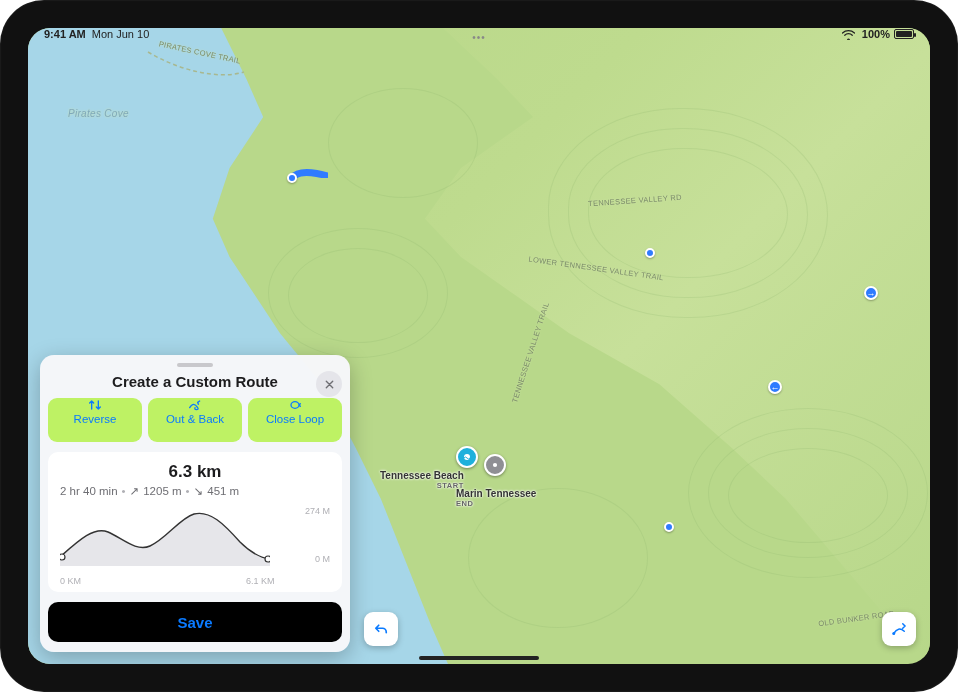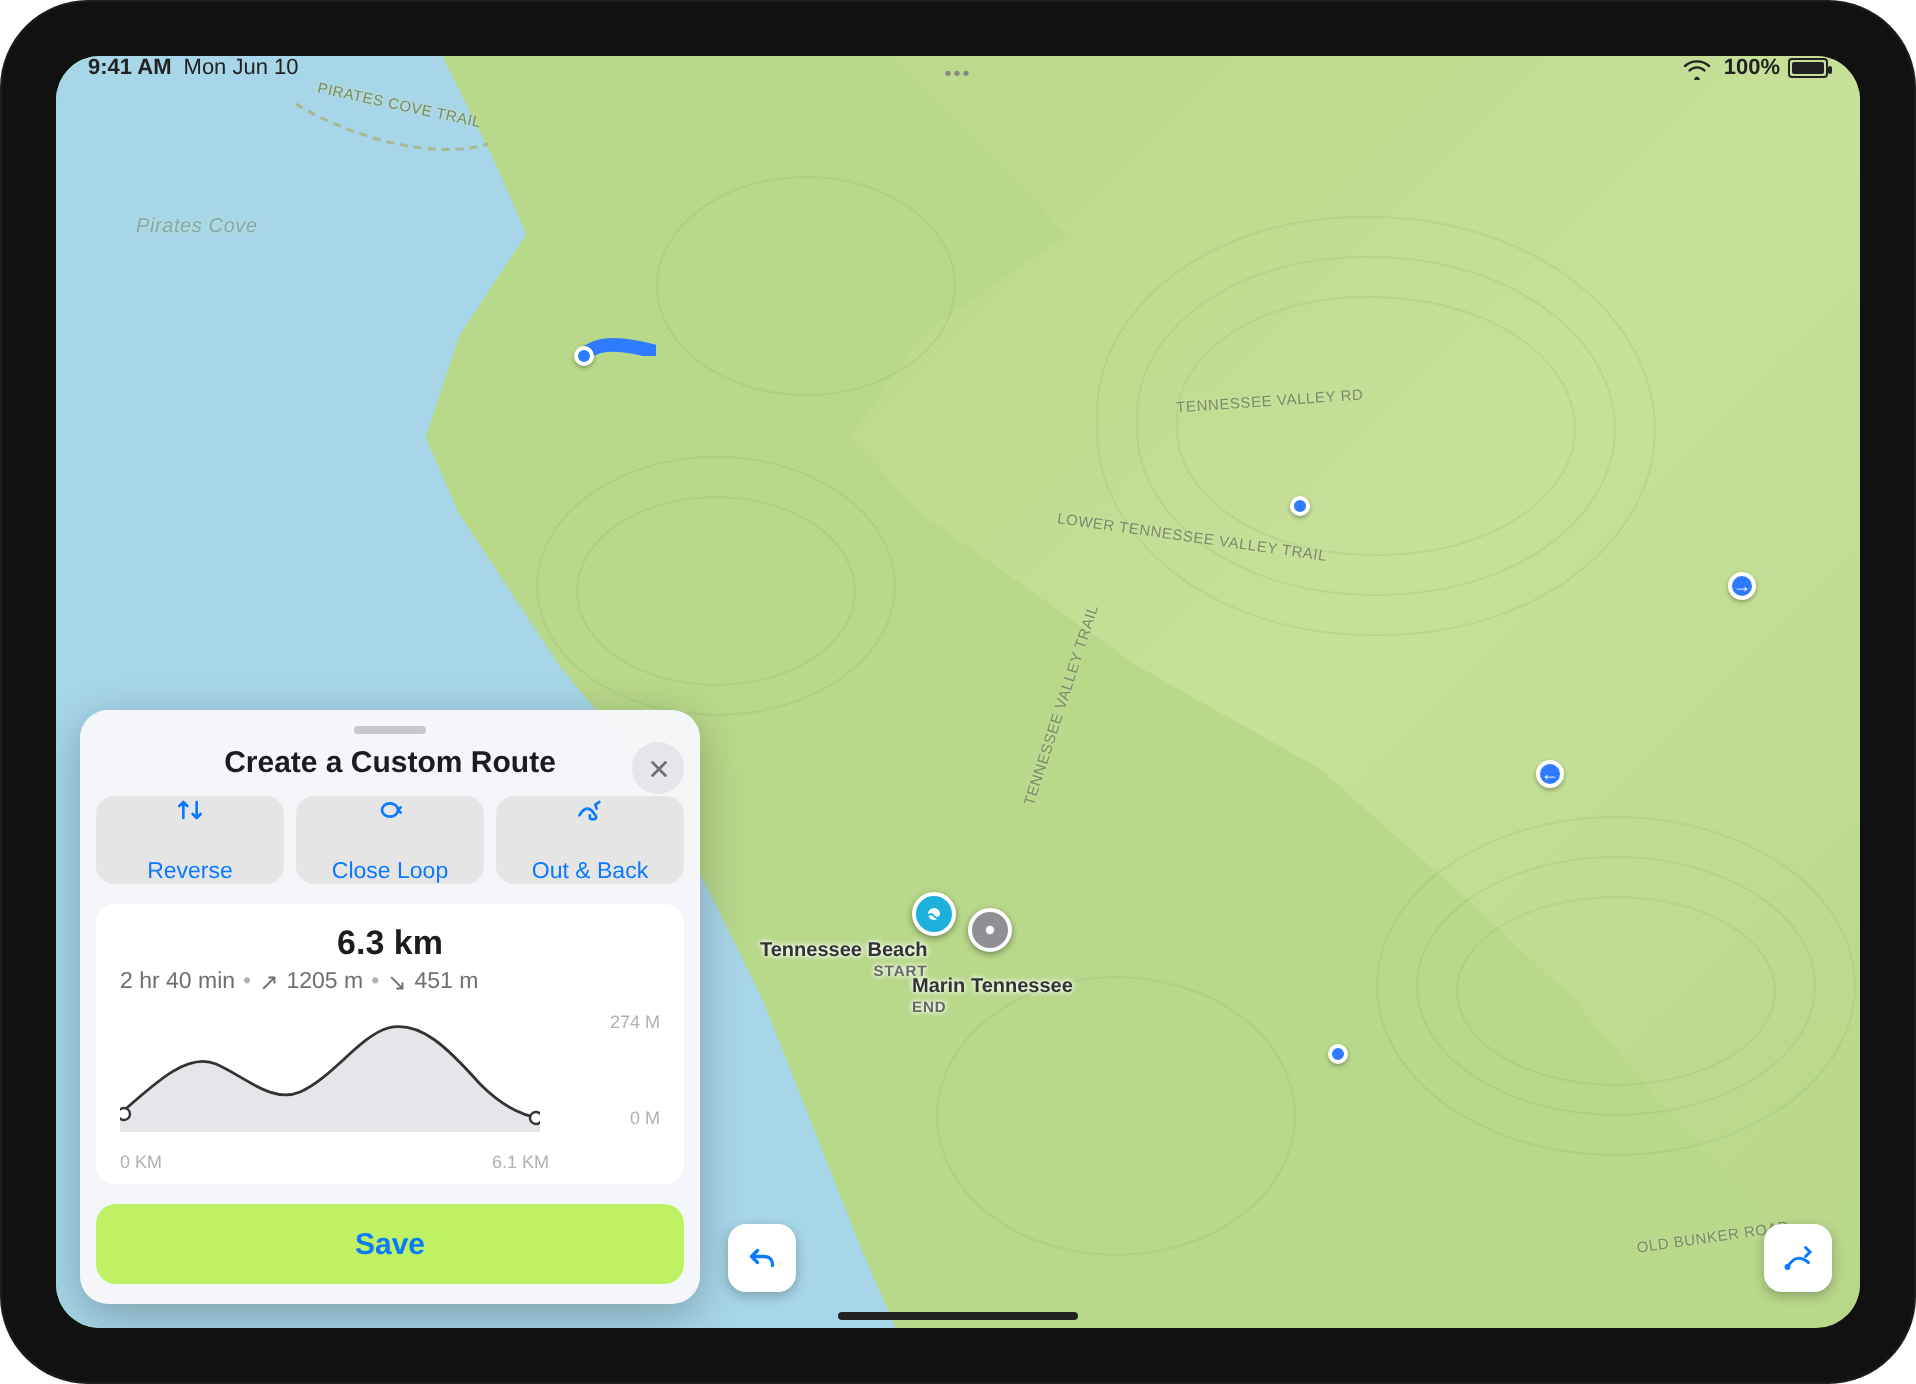--- a/index.html
+++ b/index.html
@@ -91,38 +91,38 @@
   .card-title { font-size: 15px; font-weight: 600; color: #1c1c1e; }
   .close-btn {
     position: absolute; right: 0; top: -2px;
     width: 26px; height: 26px; border-radius: 50%;
     background: #e5e5ea; display: flex; align-items: center; justify-content: center;
     color: #6e6e73; font-size: 12px; cursor: pointer;
   }
 
   .seg-row { display: flex; gap: 6px; margin-bottom: 10px; }
   .seg-btn {
-    flex: 1; background: #e5e5e5; border-radius: 9px; height: 44px;
-    display: flex; flex-direction: column; align-items: center; justify-content: space-between;
+    flex: 1; background: #bef264; border-radius: 9px; height: 44px;
+    display: flex; flex-direction: column; align-items: center; justify-content: flex-start;
     gap: 1px; color: #0a7aff; font-size: 11.5px; font-weight: 500; cursor: pointer;
   }
   .seg-btn svg { width: 16px; height: 14px; }
 
   .stats-box { background: #fff; border-radius: 10px; padding: 10px 12px 6px; margin-bottom: 10px; }
   .distance { font-size: 17px; font-weight: 700; color: #1c1c1e; text-align: center; }
   .detail { font-size: 11.5px; color: #6e6e73; margin-top: 2px; display:flex; gap:4px; align-items:center; flex-wrap:wrap; }
   .detail .sep { color:#b0b0b5; }
   .chart-wrap { margin-top: 8px; position: relative; height: 80px; }
   .chart-wrap .yl { position:absolute; right:0; font-size:9px; color:#b0b0b5; }
   .chart-wrap .xl { position:absolute; bottom:0; font-size:9px; color:#b0b0b5; }
   .elev-chart { width: 210px; height: 60px; }
 
   .action-row { display: flex; gap: 8px; }
   .a-btn { flex: 1; height: 40px; border-radius: 10px; display: flex; align-items: center; justify-content: center; font-size: 15px; font-weight: 600; cursor: pointer; }
-  .a-btn.save { background: #bef264; color: #0a7aff; }
+  .a-btn.save { background: #000000; color: #0a7aff; }
   .a-btn.dir { background: #0a7aff; color: #fff; }
 
   
   .fab {
     position: absolute; width: 34px; height: 34px; border-radius: 9px;
     background: #fff; box-shadow: 0 2px 6px rgba(0,0,0,.25);
     display: flex; align-items: center; justify-content: center;
     color: #0a7aff; cursor: pointer;
   }
   .fab svg { width: 18px; height: 18px; }
@@ -254,29 +254,29 @@
 
       <div class="seg-row">
         <div class="seg-btn">
           <svg viewBox="0 0 24 20">
               <path d="M7 4 v12 M7 4 l-3 3 M7 4 l3 3 M17 16 v-12 M17 16 l-3 -3 M17 16 l3 -3" stroke="#0a7aff" stroke-width="2" fill="none" stroke-linecap="round"></path>
             </svg>
           <span>Reverse</span>
         </div>
         <div class="seg-btn">
           <svg viewBox="0 0 24 20">
-              <path d="M6 10 a6 5 0 1 0 12 0 a6 5 0 1 0 -12 0 M18 10 l2 -2 M18 10 l2 2" stroke="#0a7aff" stroke-width="2" fill="none" stroke-linecap="round"></path>
-            </svg>
-          <span>Close Loop</span>
+              <path d="M4 14 q6 -10 12 0 q2 3 -2 3 q-3 0 -2 -3 M16 6 l3 -2 M16 6 l1 3" stroke="#0a7aff" stroke-width="2" fill="none" stroke-linecap="round"></path>
+            </svg>
+          <span>Out &amp; Back</span>
         </div>
         <div class="seg-btn">
           <svg viewBox="0 0 24 20">
-              <path d="M4 14 q6 -10 12 0 q2 3 -2 3 q-3 0 -2 -3 M16 6 l3 -2 M16 6 l1 3" stroke="#0a7aff" stroke-width="2" fill="none" stroke-linecap="round"></path>
-            </svg>
-          <span>Out &amp; Back</span>
+              <path d="M6 10 a6 5 0 1 0 12 0 a6 5 0 1 0 -12 0 M18 10 l2 -2 M18 10 l2 2" stroke="#0a7aff" stroke-width="2" fill="none" stroke-linecap="round"></path>
+            </svg>
+          <span>Close Loop</span>
         </div>
       </div>
 
       <div class="stats-box">
         <div class="distance">6.3 km</div>
         <div class="detail">
           <span>2 hr 40 min</span>
             <span class="sep">•</span>
           <span>↗</span>
             <span>1205 m</span>

